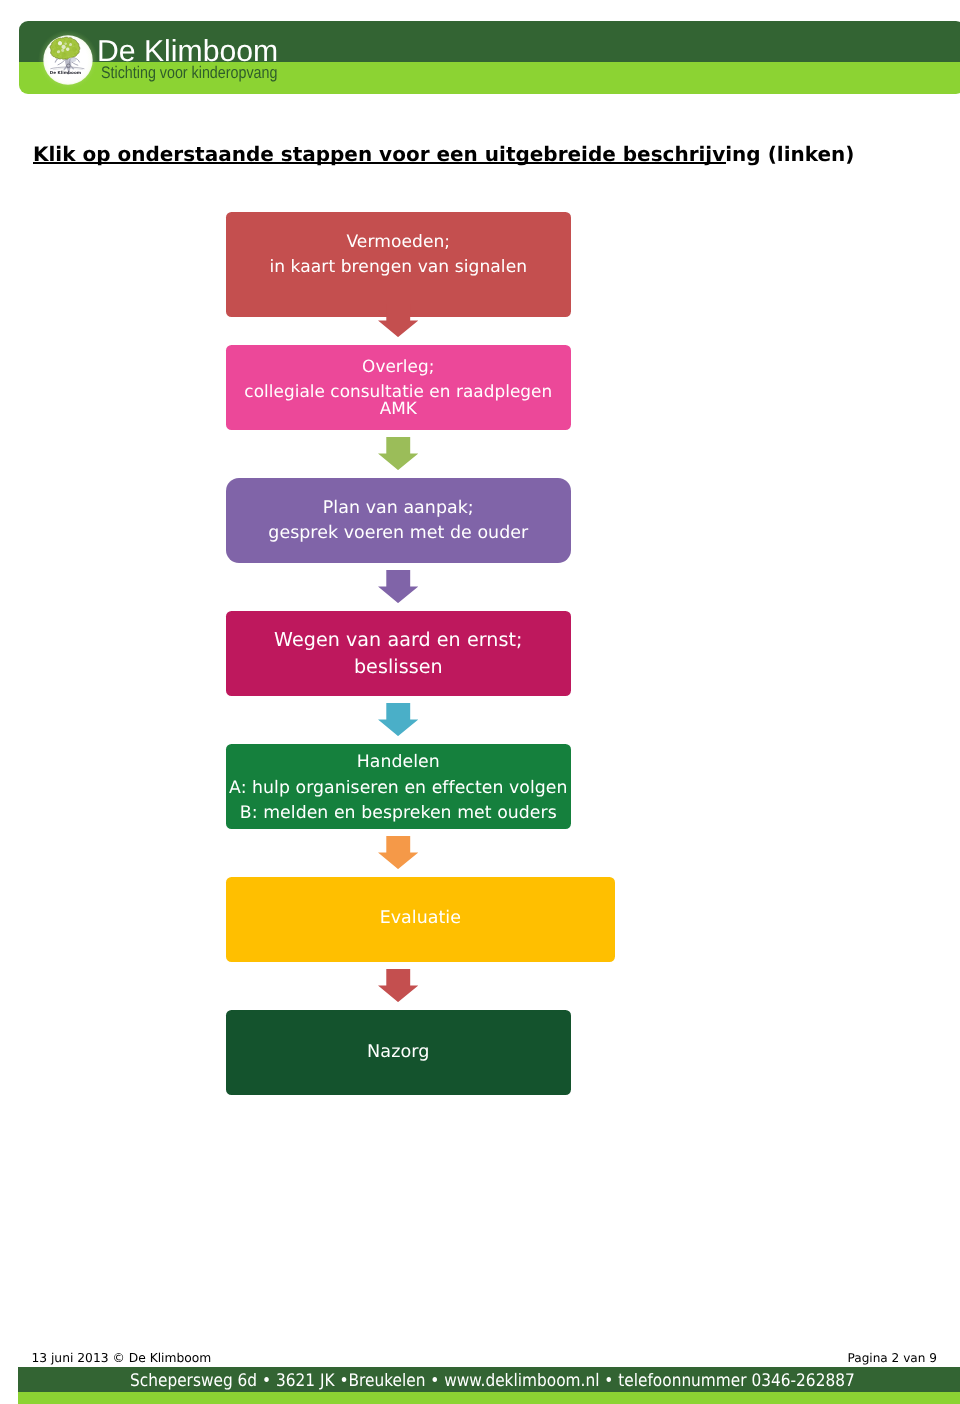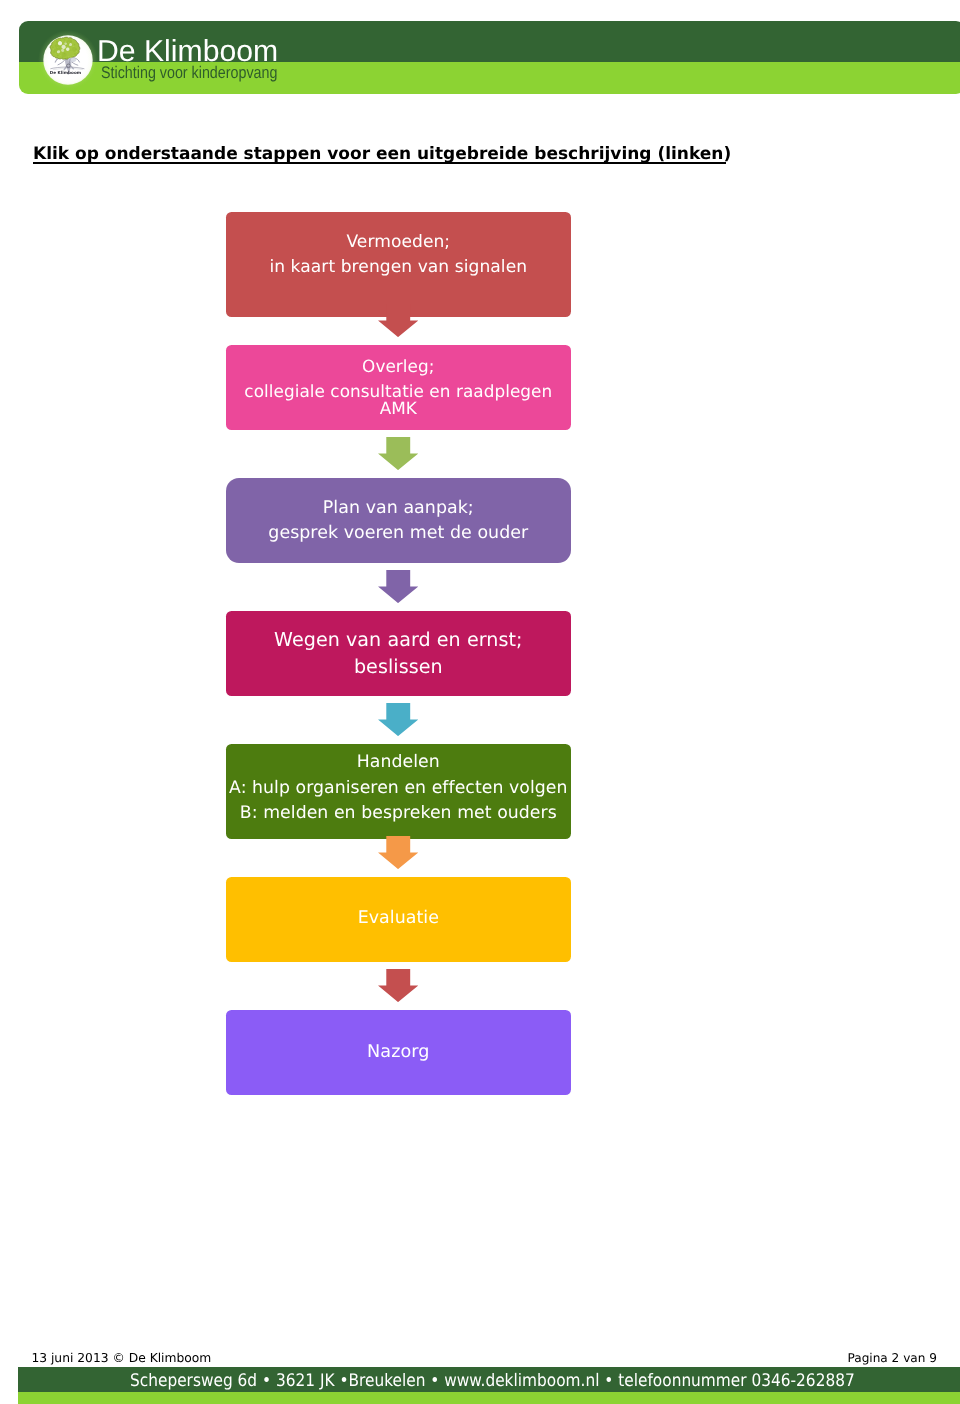--- a/index.html
+++ b/index.html
@@ -18,21 +18,21 @@
   .banner-light{position:absolute;left:0;top:41px;width:100%;height:32px;background:#8CD333;}
   .banner-logo{position:absolute;left:22.3px;top:12px;width:64px;height:64px;}
   .brand-title{position:absolute;left:83.3px;top:21px;font-size:30.3px;line-height:30px;color:#fff;
                font-family:"Liberation Sans",sans-serif;font-weight:400;
                transform:scaleX(0.996);transform-origin:left top;}
   .brand-sub{position:absolute;left:86.6px;top:49.2px;font-size:16.8px;line-height:16.8px;color:#2F5D2B;
              font-family:"Liberation Sans",sans-serif;font-weight:400;
              transform:scaleX(0.852);transform-origin:left top;}
 
   
-  .headline{position:absolute;left:19px;top:129.8px;font-size:17px;line-height:17px;font-weight:bold;
+  .headline{position:absolute;left:19px;top:129.8px;font-size:20px;line-height:17px;font-weight:bold;
             color:#000;font-family:"DejaVu Sans",sans-serif;white-space:nowrap;}
   .headline-underline{position:absolute;left:19px;top:146.2px;height:1.7px;background:#000;}
 
   
   .fbox{position:absolute;left:211.8px;width:345px;border-radius:5.5px;}
   .fline{position:absolute;left:0;width:100%;text-align:center;color:#fff;
          font-family:"DejaVu Sans",sans-serif;font-size:17px;line-height:0;letter-spacing:0.06px;
          white-space:nowrap;}
   .farrow{position:absolute;}
 
@@ -202,35 +202,35 @@
       <svg class="farrow" viewBox="0 0 40.1 33.1" width="40.1" height="33.1" style="left:363.7px;top:553.6px">
         <path d="M8.3 0 H32.2 V16.6 H40.1 L20.05 33.1 L0 16.6 H8.3 Z" fill="#8064A8"></path>
       </svg>
       <div class="fbox" style="top: 595px; height: 85px; background: #be185d;">
         <div class="fline" style="font-size: 19.1px; top: 29.4258px;">Wegen van aard en ernst;</div>
         <div class="fline" style="font-size: 19.1px; top: 56.1258px;">beslissen</div>
       </div>
       <svg class="farrow" viewBox="0 0 40.1 33.1" width="40.1" height="33.1" style="left:363.7px;top:686.6px">
         <path d="M8.3 0 H32.2 V16.6 H40.1 L20.05 33.1 L0 16.6 H8.3 Z" fill="#4AAFC8"></path>
       </svg>
-      <div class="fbox" style="top: 728px; height: 95px; background: #4d7c0f;">
+      <div class="fbox" style="top: 728px; height: 85px; background: #15803d;">
         <div class="fline" style="font-size: 17.3px; top: 18.2453px;">Handelen</div>
         <div class="fline" style="font-size: 17.3px; top: 43.6453px;">A: hulp organiseren en effecten volgen</div>
         <div class="fline" style="font-size: 17.3px; top: 68.6453px;">B: melden en bespreken met ouders</div>
       </div>
       <svg class="farrow" viewBox="0 0 40.1 33.1" width="40.1" height="33.1" style="left:363.7px;top:819.6px">
         <path d="M8.3 0 H32.2 V16.6 H40.1 L20.05 33.1 L0 16.6 H8.3 Z" fill="#F59948"></path>
       </svg>
-      <div class="fbox" style="top: 861px; height: 85px; background: rgb(255, 191, 0);">
+      <div class="fbox" style="top: 861px; height: 85px; background: rgb(255, 191, 0); padding-left: 44px;">
         <div class="fline" style="font-size: 17.4px; top: 41.0109px;">Evaluatie</div>
       </div>
       <svg class="farrow" viewBox="0 0 40.1 33.1" width="40.1" height="33.1" style="left:363.7px;top:952.6px">
         <path d="M8.3 0 H32.2 V16.6 H40.1 L20.05 33.1 L0 16.6 H8.3 Z" fill="#C44F4F"></path>
       </svg>
-      <div class="fbox" style="top: 994px; height: 85px; background: #8b5cf6;">
+      <div class="fbox" style="top: 994px; height: 85px; background: #14532d;">
         <div class="fline" style="font-size: 17.6px; top: 42.4421px;">Nazorg</div>
       </div>
     </div>
 
   <div class="foot-line">13 juni 2013 © De Klimboom</div>
   <div class="foot-right">Pagina 2 van 9</div>
   <div class="footbar">
     <div class="footbar-dark" style="background: rgb(51, 100, 51);"></div>
     <div class="footbar-light" style="background: rgb(140, 211, 51);"></div>
   </div>

